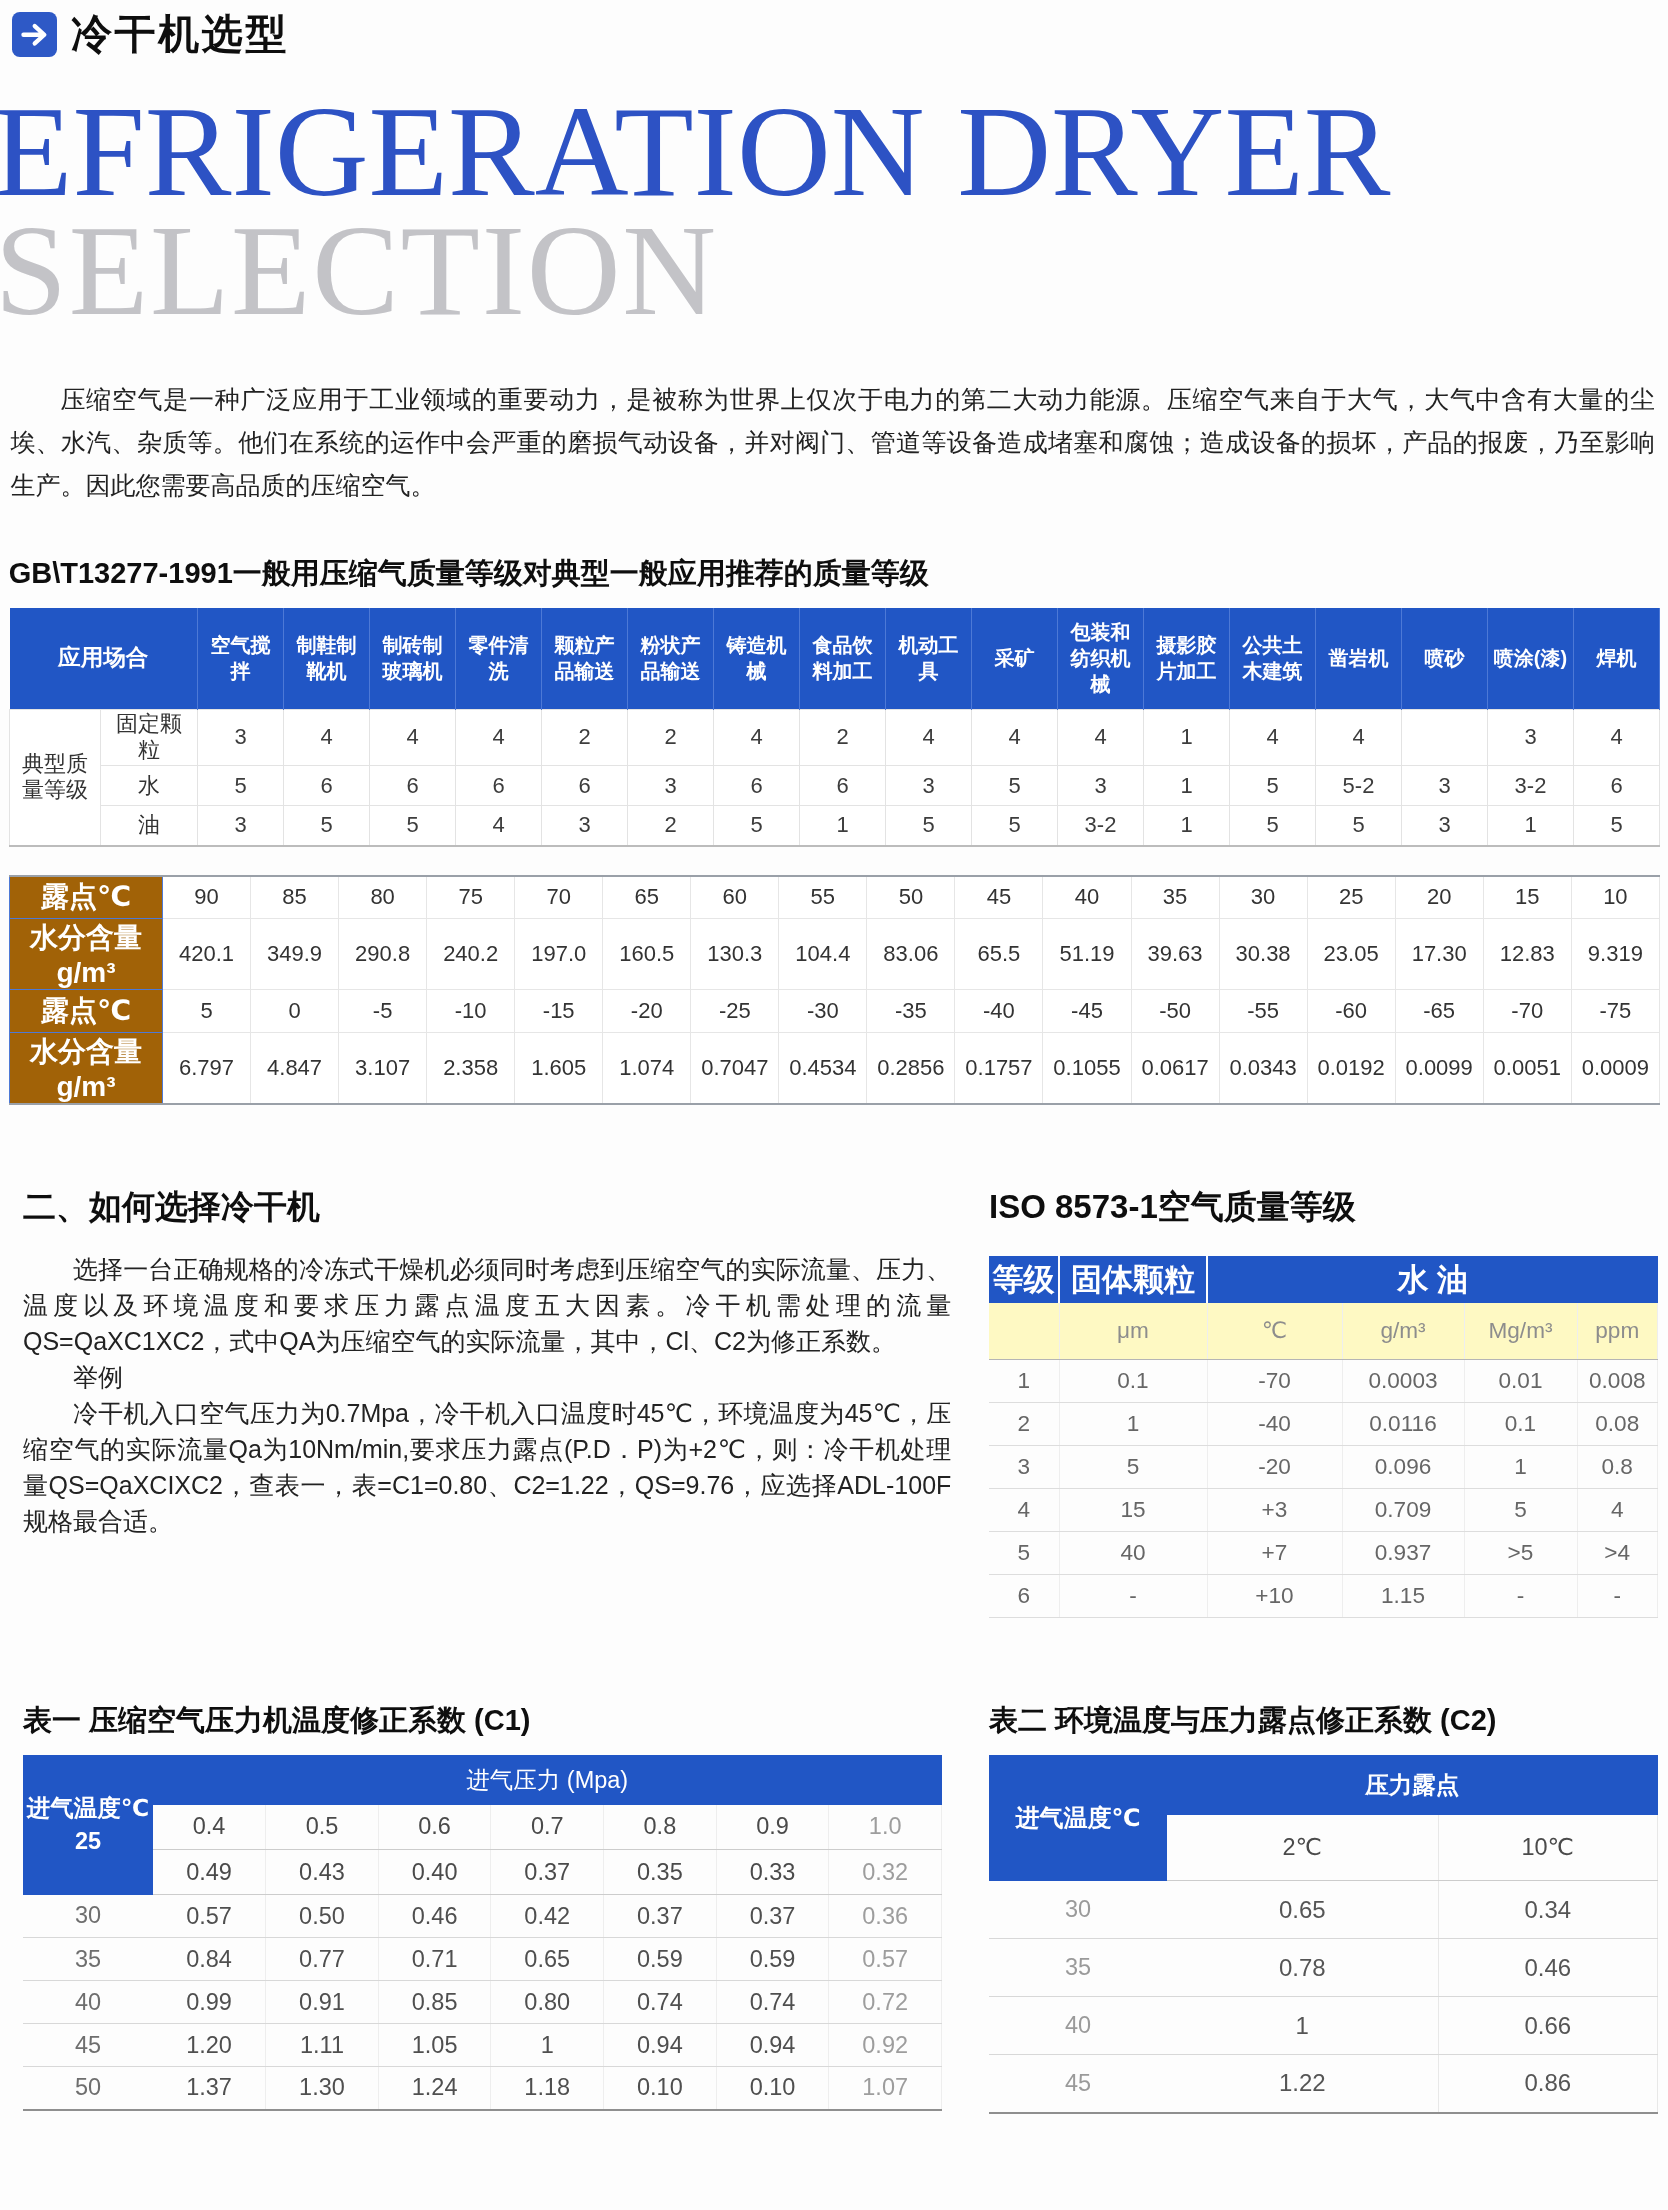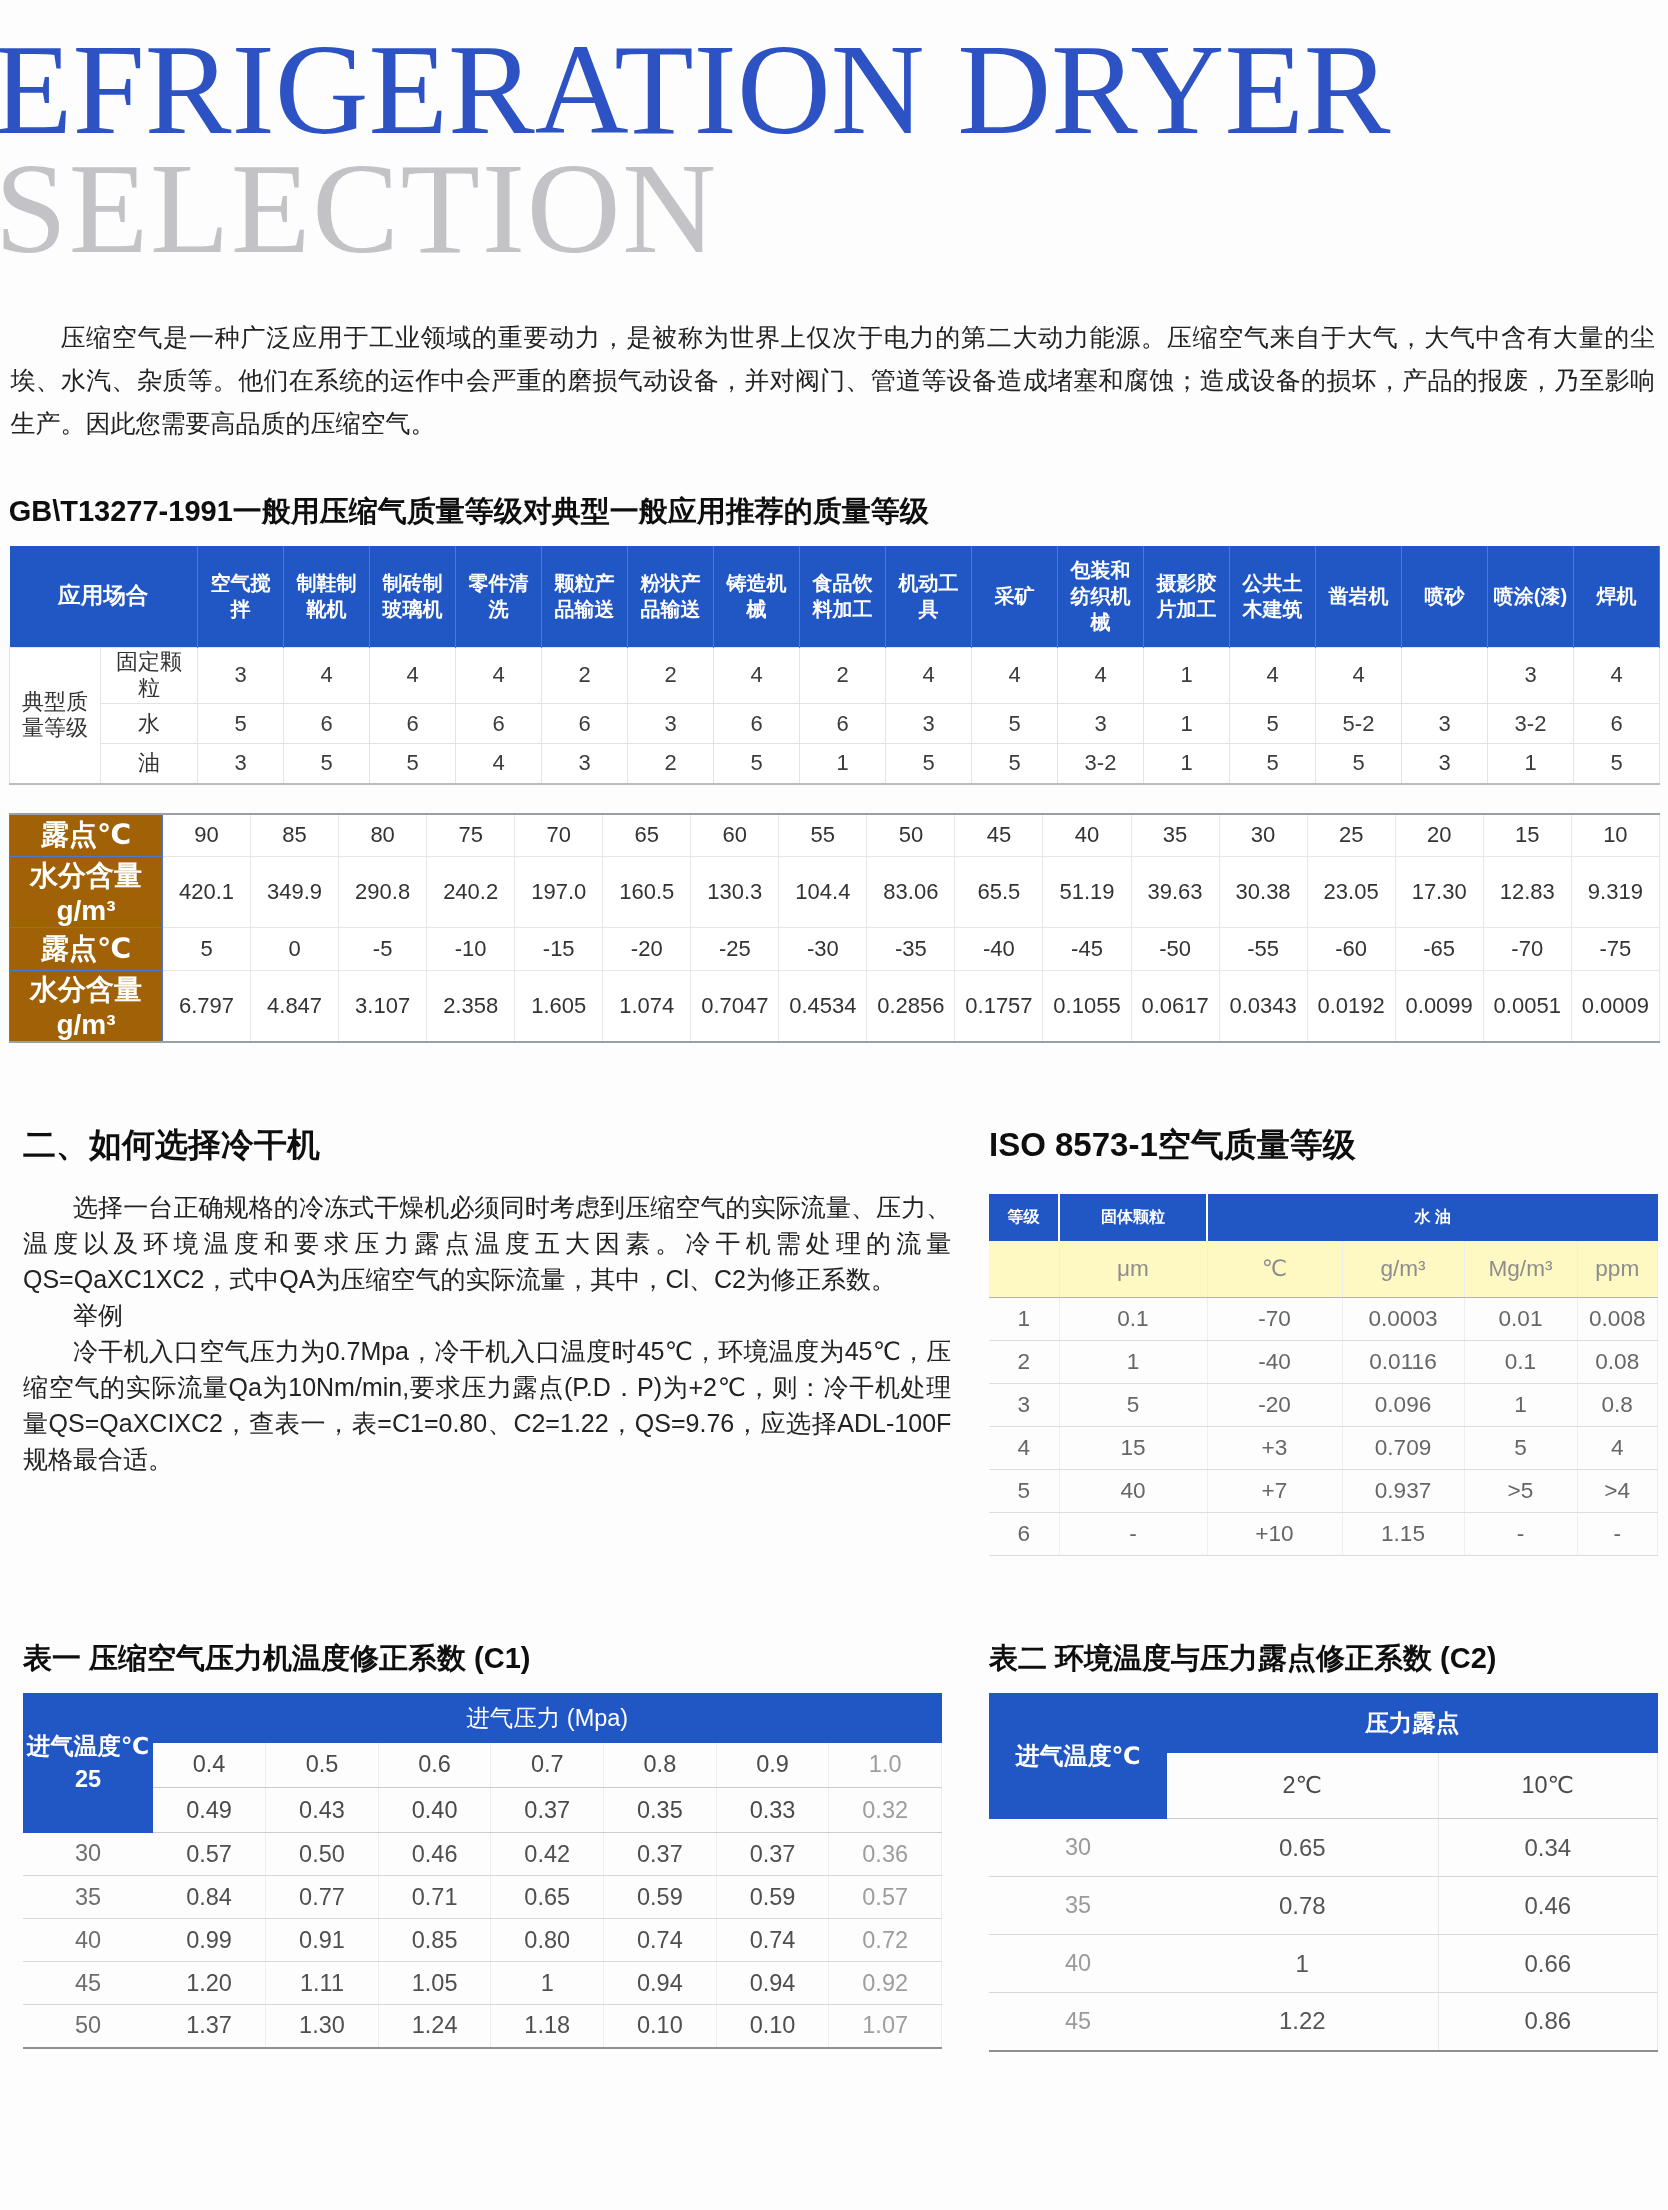--- a/index.html
+++ b/index.html
@@ -34,21 +34,21 @@
 
   .cols{display:flex;align-items:flex-start;margin-top:80px;}
   .col-left{width:960px;padding-left:23px;}
   .col-right{width:669px;margin-left:29px;}
   .cols h2{font-size:33px;font-weight:bold;color:#0e0e0e;}
   .col-left p{font-size:25px;line-height:36px;text-align:justify;text-indent:2em;color:#222;margin-right:8.7px;}
   .col-left p.first{margin-top:21px;}
   .col-left p.plain{text-align:left;}
 
   .iso{width:669px;margin-top:26px;border-bottom:1.7px solid #7d7d7d;}
-  .iso thead th.hd{background:#2156c5;color:#fff;font-size:16px;font-weight:bold;height:47px;border-right:2.6px solid #fdfdfd;}
+  .iso thead th.hd{background:#2156c5;color:#fff;font-size:31px;font-weight:bold;height:47px;border-right:2.6px solid #fdfdfd;}
   .iso thead th.hd:last-child{border-right:none;}
   .iso tr.subhead td{color:#8d8d8d;font-size:22.6px;height:56px;background:#fef9c3;border-bottom:1.7px solid #b5b5b5;border-right:0.9px solid #eee;}
   .iso tbody td{color:#666;font-size:22.6px;height:43px;border-bottom:0.9px solid #ddd;border-right:0.9px solid #eee;background:#fdfdfd;}
 
   .cols.bottom{margin-top:83px;}
   .cols.bottom h2{font-size:29px;}
 
   .c1{width:919px;margin-top:14px;border-bottom:2.6px solid #8f8f8f;}
   .c1 th.corner2{background:#2156c5;color:#fff;font-size:23.5px;font-weight:bold;line-height:33px;padding:3.5px;}
   .c1 th.span-h{background:#2156c5;color:#fff;font-size:23.5px;font-weight:normal;height:50px;}
@@ -62,20 +62,28 @@
   .c2 th.span-h{background:#2156c5;color:#fff;font-size:23.5px;font-weight:bold;height:60px;}
   .c2 tr.sub td{height:66px;color:#4a4a4a;font-size:23.5px;background:#fdfdfd;border-bottom:0.9px solid #ccc;border-right:0.9px solid #e8e8e8;}
   .c2 tbody th{font-weight:normal;color:#9a9a9a;font-size:23.5px;background:#fdfdfd;border-bottom:0.9px solid #d8d8d8;}
   .c2 tbody td{height:58px;color:#555;font-size:24px;background:#fdfdfd;border-bottom:0.9px solid #d8d8d8;border-right:0.9px solid #e8e8e8;}
 </style>
 </head>
 <body>
 
 <div class="page">
 
+  <header class="doc-header">
+    <span class="hdr-icon">
+      <svg width="29.5" height="29.5" viewBox="0 0 34 34">
+          <path d="M4 17 H24 M17 7 L28 17 L17 27" stroke="#ffffff" stroke-width="5" fill="none" stroke-linecap="round" stroke-linejoin="round"></path>
+        </svg>
+    </span>
+    <h1>冷干机选型</h1>
+  </header>
 
   <div class="big-en">EFRIGERATION DRYER</div>
   <div class="big-en-sub">SELECTION</div>
 
   <p class="intro">压缩空气是一种广泛应用于工业领域的重要动力，是被称为世界上仅次于电力的第二大动力能源。压缩空气来自于大气，大气中含有大量的尘埃、水汽、杂质等。他们在系统的运作中会严重的磨损气动设备，并对阀门、管道等设备造成堵塞和腐蚀；造成设备的损坏，产品的报废，乃至影响生产。因此您需要高品质的压缩空气。</p>
 
   <h2 class="gb-title">GB\T13277-1991一般用压缩气质量等级对典型一般应用推荐的质量等级</h2>
   <table class="gb">
     <colgroup>
         <col style="width:91px">

